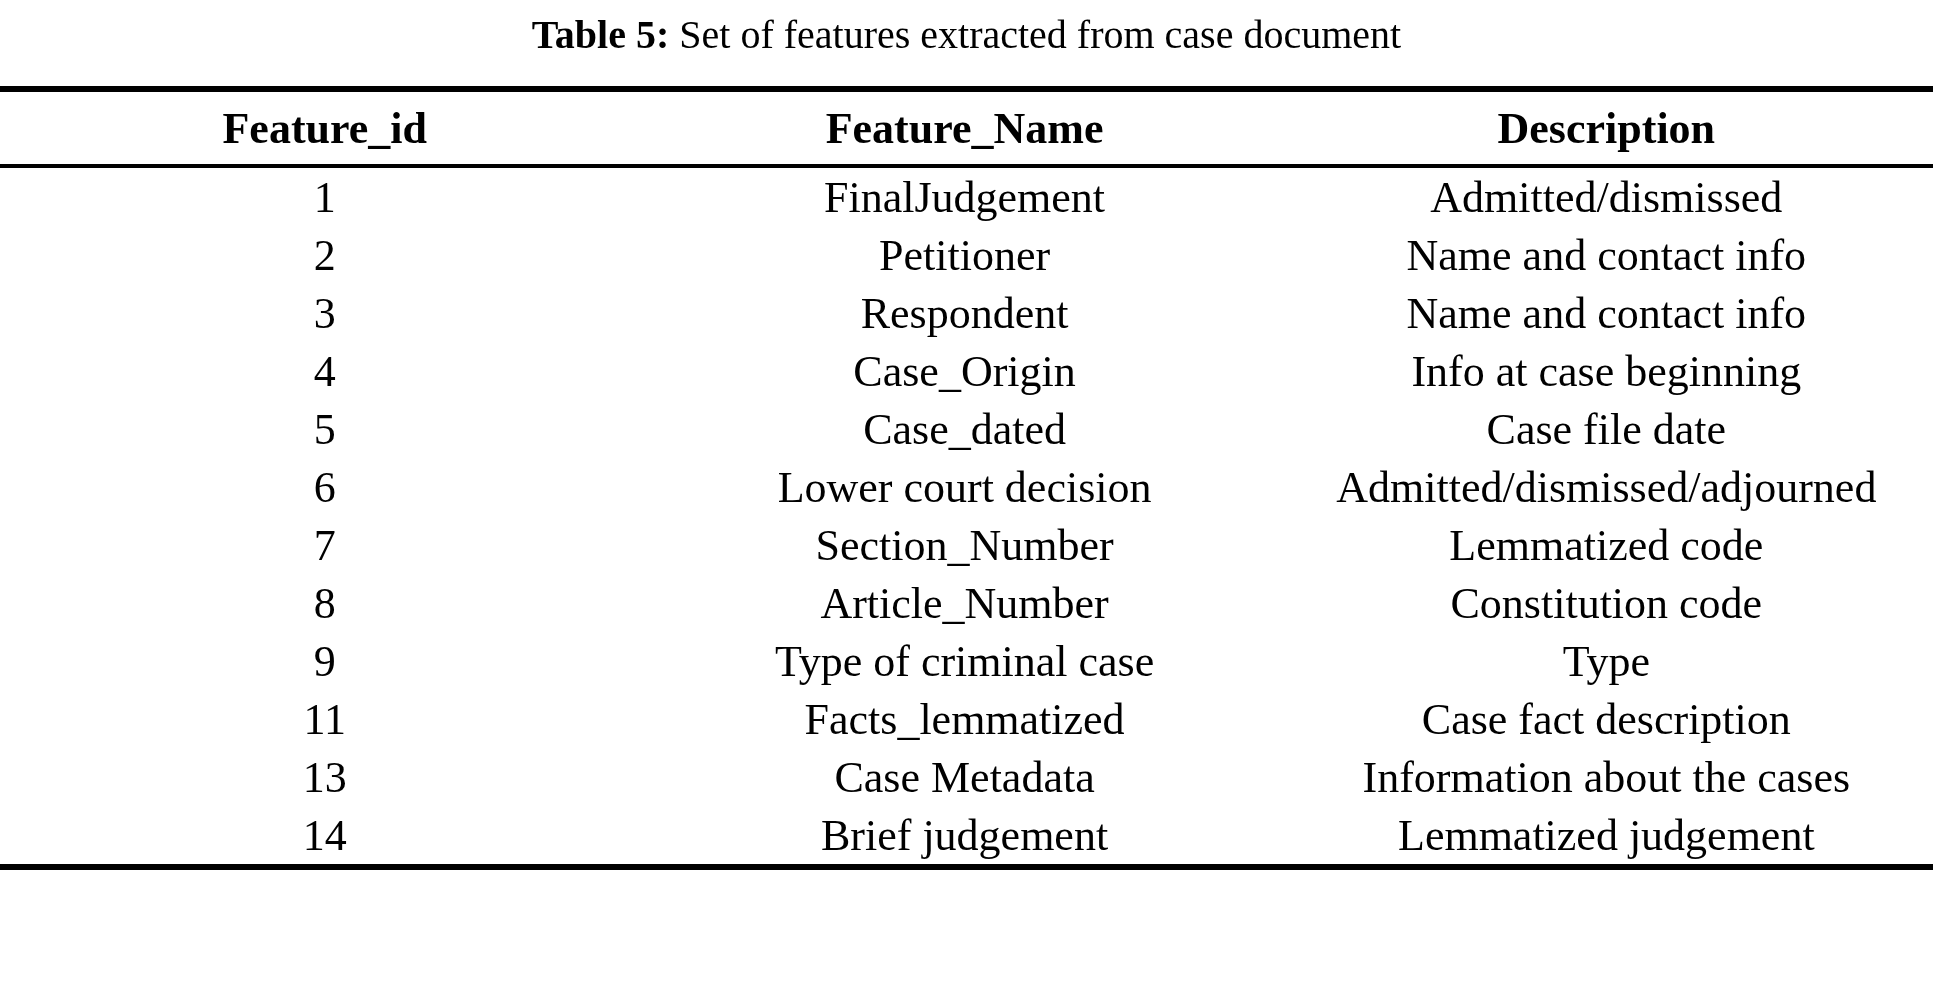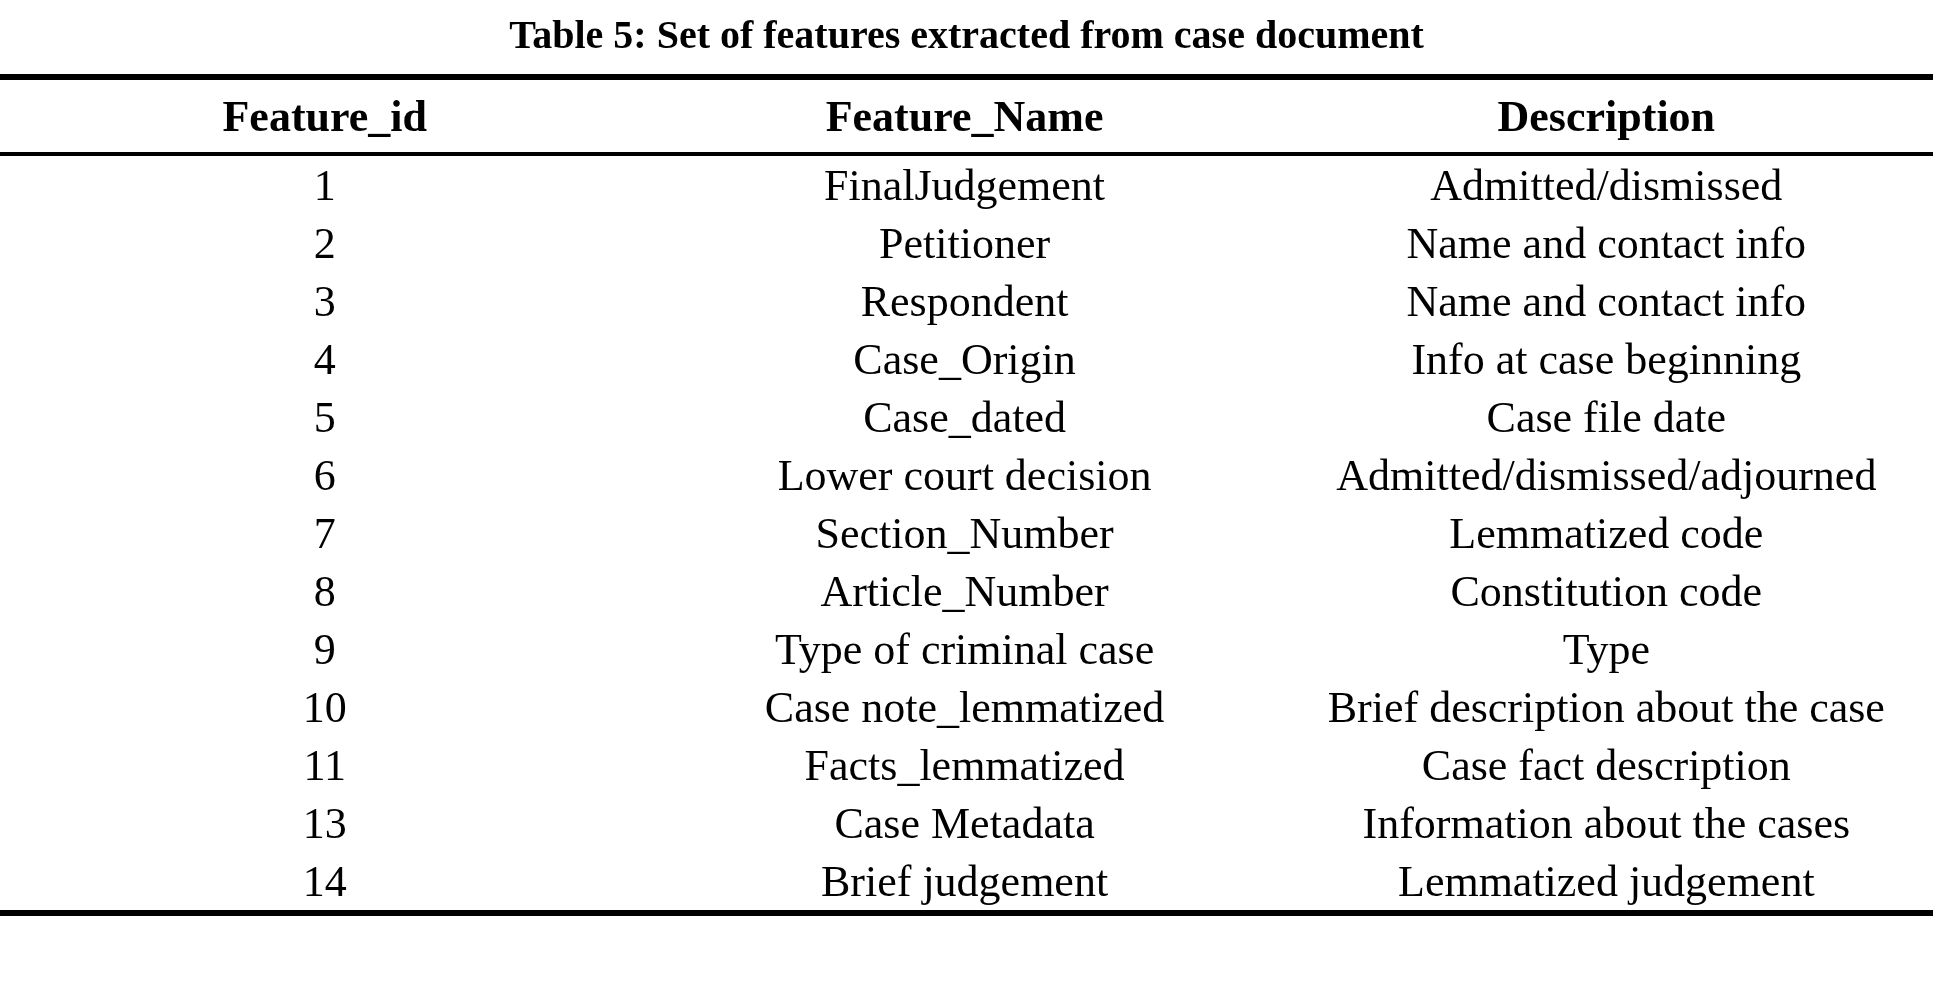--- a/index.html
+++ b/index.html
@@ -19,26 +19,26 @@
     text-align: center;
     font-size: 40px;
     line-height: 54px;
     margin-top: 8px;
     white-space: nowrap;
   }
   .caption .caption-label {
     font-weight: bold;
   }
   .caption .caption-text {
-    font-weight: bold;
+    font-weight: normal;
     margin-top: 15px;
   }
   table.features {
     width: 100%;
-    margin-top: 12px;
+    margin-top: 24px;
     border-collapse: collapse;
     table-layout: fixed;
     border-top: 6px solid #000000;
     border-bottom: 6px solid #000000;
     font-family: Liberation Serif, serif;
   }
   table.features col.c1 { width: 33.6%; }
   table.features col.c2 { width: 32.6%; }
   table.features col.c3 { width: 33.8%; }
   table.features thead th {
@@ -129,25 +129,20 @@
     <td>Article_Number</td>
     <td>Constitution code</td>
   </tr>
 
   <tr>
     <td>9</td>
     <td>Type of criminal case</td>
     <td>Type</td>
   </tr>
 
-  <tr>
-    <td>10</td>
-    <td>Case note_lemmatized</td>
-    <td>Brief description about the case</td>
-  </tr>
 
   <tr>
     <td>11</td>
     <td>Facts_lemmatized</td>
     <td>Case fact description</td>
   </tr>
 
 
   <tr>
     <td>13</td>

